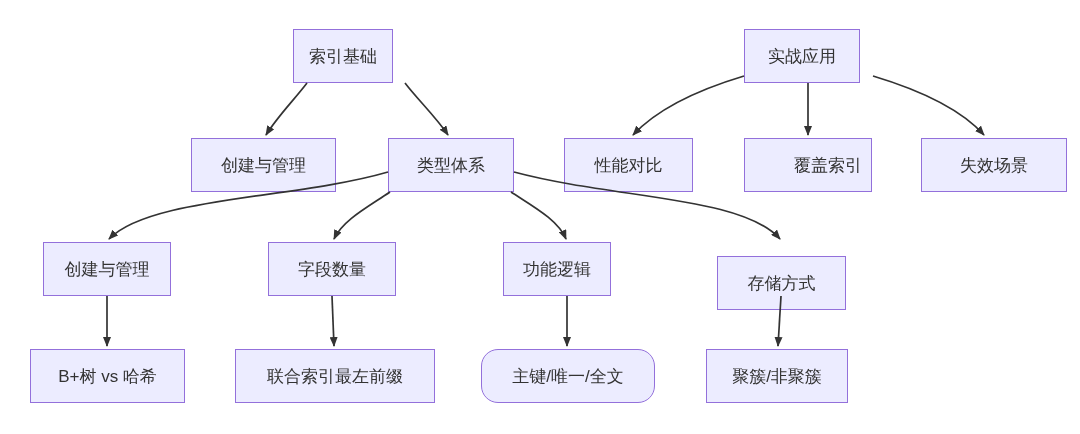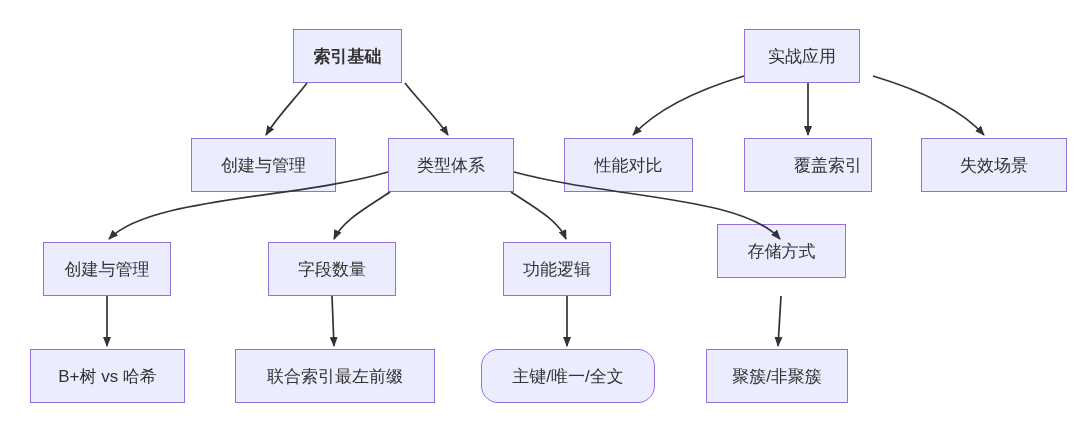--- a/index.html
+++ b/index.html
@@ -46,33 +46,33 @@
   #arrowhead path {
     fill: var(--edge-color, #333333);
     stroke: none;
   }
 </style>
 </head>
 <body>
 
 <div class="canvas" style="--bg: #ffffff; --node-fill: #ECECFF; --node-border: #9370DB; --edge-color: #333333; --text-color: #333333;">
 
-  <div class="node" style="left:293px; top:29px; width:109px;font-weight:bold;">索引基础</div>
+  <div class="node" style="left:293px; top:29px; width:100px;">索引基础</div>
   <div class="node" style="left:744px; top:29px; width:116px;">实战应用</div>
 
   <div class="node" style="left:191px; top:138px; width:145px;">创建与管理</div>
   <div class="node" style="left:564px; top:138px; width:129px;">性能对比</div>
   <div class="node" style="left:388px; top:138px; width:126px;">类型体系</div>
   <div class="node" style="left:744px; top:138px; width:128px;padding-left:40px;">覆盖索引</div>
   <div class="node" style="left:921px; top:138px; width:146px;">失效场景</div>
 
   <div class="node" style="left:43px; top:242px; width:128px;">创建与管理</div>
   <div class="node" style="left:268px; top:242px; width:128px;">字段数量</div>
   <div class="node" style="left:503px; top:242px; width:108px;">功能逻辑</div>
-  <div class="node" style="left:717px; top:224px; width:129px;">存储方式</div>
+  <div class="node" style="left:717px; top:256px; width:129px;">存储方式</div>
 
   <div class="node" style="left:30px; top:349px; width:155px;">B+树 vs 哈希</div>
   <div class="node" style="left:235px; top:349px; width:200px;">联合索引最左前缀</div>
   <div class="node" style="left:481px; top:349px; width:174px;border-radius:17px;">主键/唯一/全文</div>
   <div class="node" style="left:706px; top:349px; width:142px;">聚簇/非聚簇</div>
 
   <svg class="edges" viewBox="0 0 1080 434" xmlns="http://www.w3.org/2000/svg">
     <defs>
       <marker id="arrowhead" viewBox="0 0 10 8" refX="9" refY="4" markerWidth="10" markerHeight="8" markerUnits="userSpaceOnUse" orient="auto">
         <path d="M0,0 L10,4 L0,8 Z"></path>

